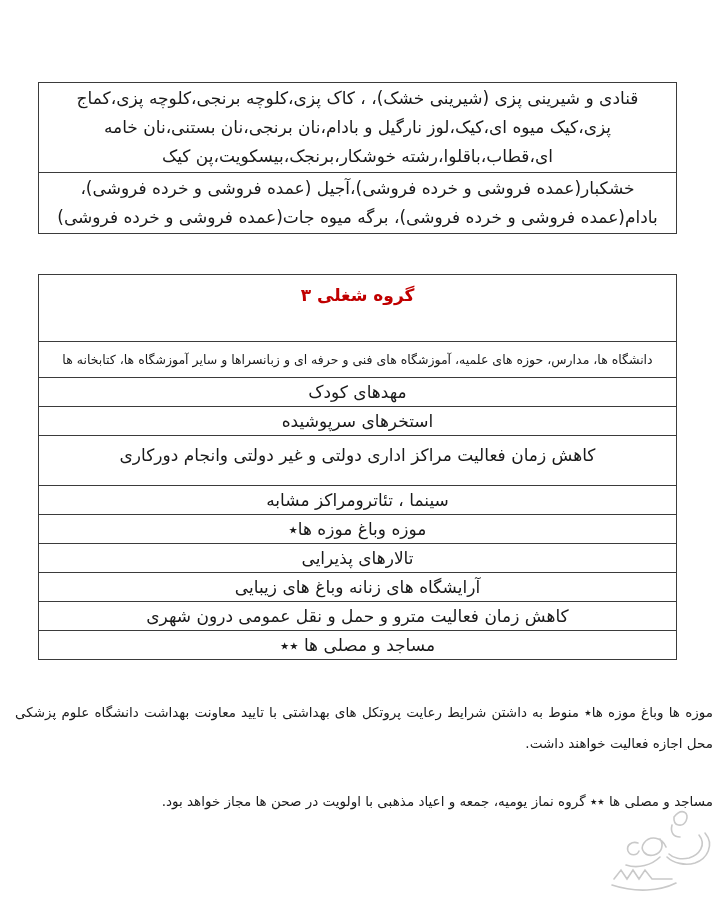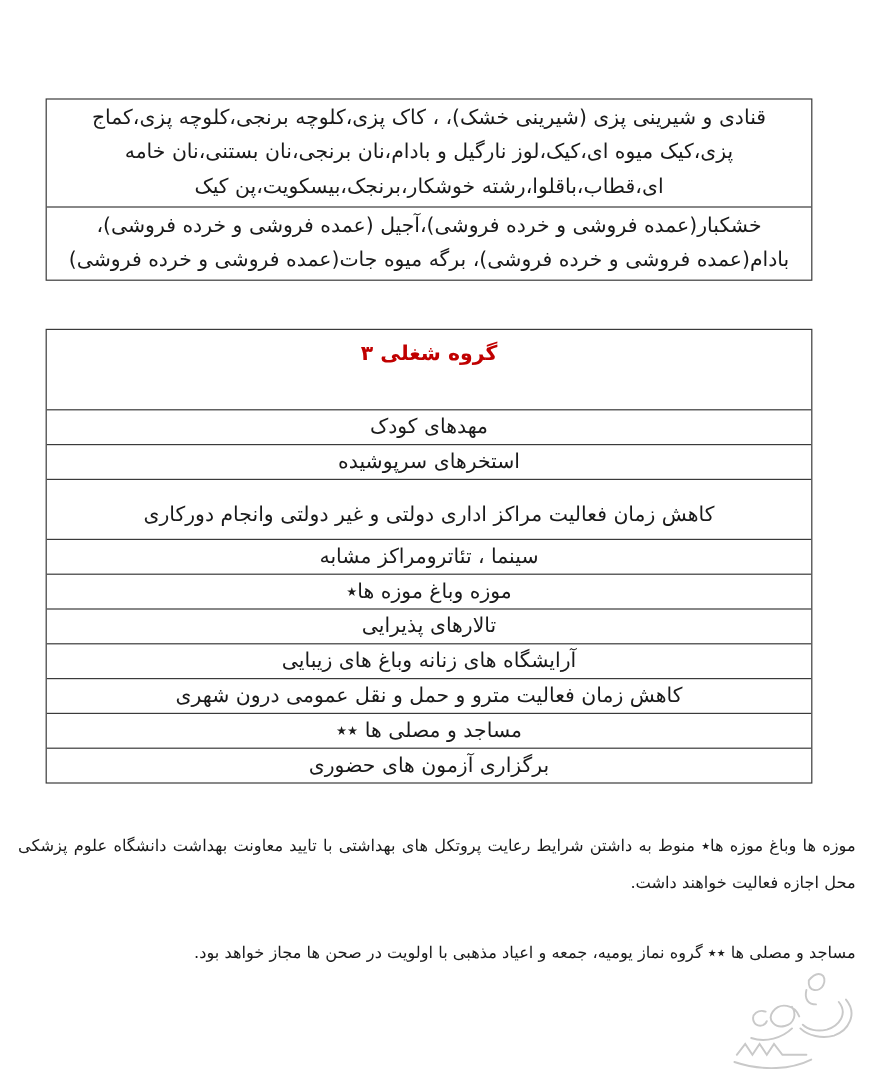--- a/index.html
+++ b/index.html
@@ -50,21 +50,21 @@
     line-height:28px;
   }
   .t2row-wide{
     min-height:35px;
     line-height:35px;
     font-size:12.5px;
   }
   .t2row-tall{
     height:50px;
     line-height:25px;
-    padding-top:17px;
+    padding-top:7px;
   }
   .notes{
     margin:37px 11px 15px 15px;
   }
   .note{
     margin:0 0 27px 0;
     font-size:13.5px;
     line-height:31px;
     text-align:justify;
   }
@@ -83,30 +83,30 @@
 
 <div>
 
   <div id="table1" class="tbl">
     <div class="cell t1row">قنادی و شیرینی پزی (شیرینی خشک)، ، کاک پزی،کلوچه برنجی،کلوچه پزی،کماج پزی،کیک میوه ای،کیک،لوز نارگیل و بادام،نان برنجی،نان بستنی،نان خامه ای،قطاب،باقلوا،رشته خوشکار،برنجک،بیسکویت،پن کیک</div>
     <div class="cell t1row">خشکبار(عمده فروشی و خرده فروشی)،آجیل (عمده فروشی و خرده فروشی)، بادام(عمده فروشی و خرده فروشی)، برگه میوه جات(عمده فروشی و خرده فروشی)</div>
   </div>
 
   <div id="table2" class="tbl">
     <div class="cell t2header">گروه شغلی ۳</div>
+    <div class="cell t2row t2row-wide">دانشگاه ها، مدارس، حوزه های علمیه، آموزشگاه های فنی و حرفه ای و زبانسراها و سایر آموزشگاه ها، کتابخانه ها</div>
     <div class="cell t2row">مهدهای کودک</div>
     <div class="cell t2row">استخرهای سرپوشیده</div>
     <div class="cell t2row t2row-tall">کاهش زمان فعالیت مراکز اداری دولتی و غیر دولتی وانجام دورکاری</div>
     <div class="cell t2row">سینما ، تئاترومراکز مشابه</div>
     <div class="cell t2row">موزه وباغ موزه ها٭</div>
     <div class="cell t2row">تالارهای پذیرایی</div>
     <div class="cell t2row">آرایشگاه های زنانه وباغ های زیبایی</div>
     <div class="cell t2row">کاهش زمان فعالیت مترو و حمل و نقل عمومی درون شهری</div>
     <div class="cell t2row">مساجد و مصلی ها ٭٭</div>
-    <div class="cell t2row">برگزاری آزمون های حضوری</div>
   </div>
 
   <div class="notes">
     <p class="note">موزه ها وباغ موزه ها٭ منوط به داشتن شرایط رعایت پروتکل های بهداشتی با تایید معاونت بهداشت دانشگاه علوم پزشکی محل اجازه فعالیت خواهند داشت.</p>
     <p class="note">مساجد و مصلی ها ٭٭ گروه نماز یومیه، جمعه و اعیاد مذهبی با اولویت در صحن ها مجاز خواهد بود.</p>
   </div>
 
   <div class="watermark">
     <svg viewBox="0 0 108 100" width="108" height="100" xmlns="http://www.w3.org/2000/svg">
       <g stroke="#c9c9c9" fill="none" stroke-width="1.6" stroke-linecap="round">

